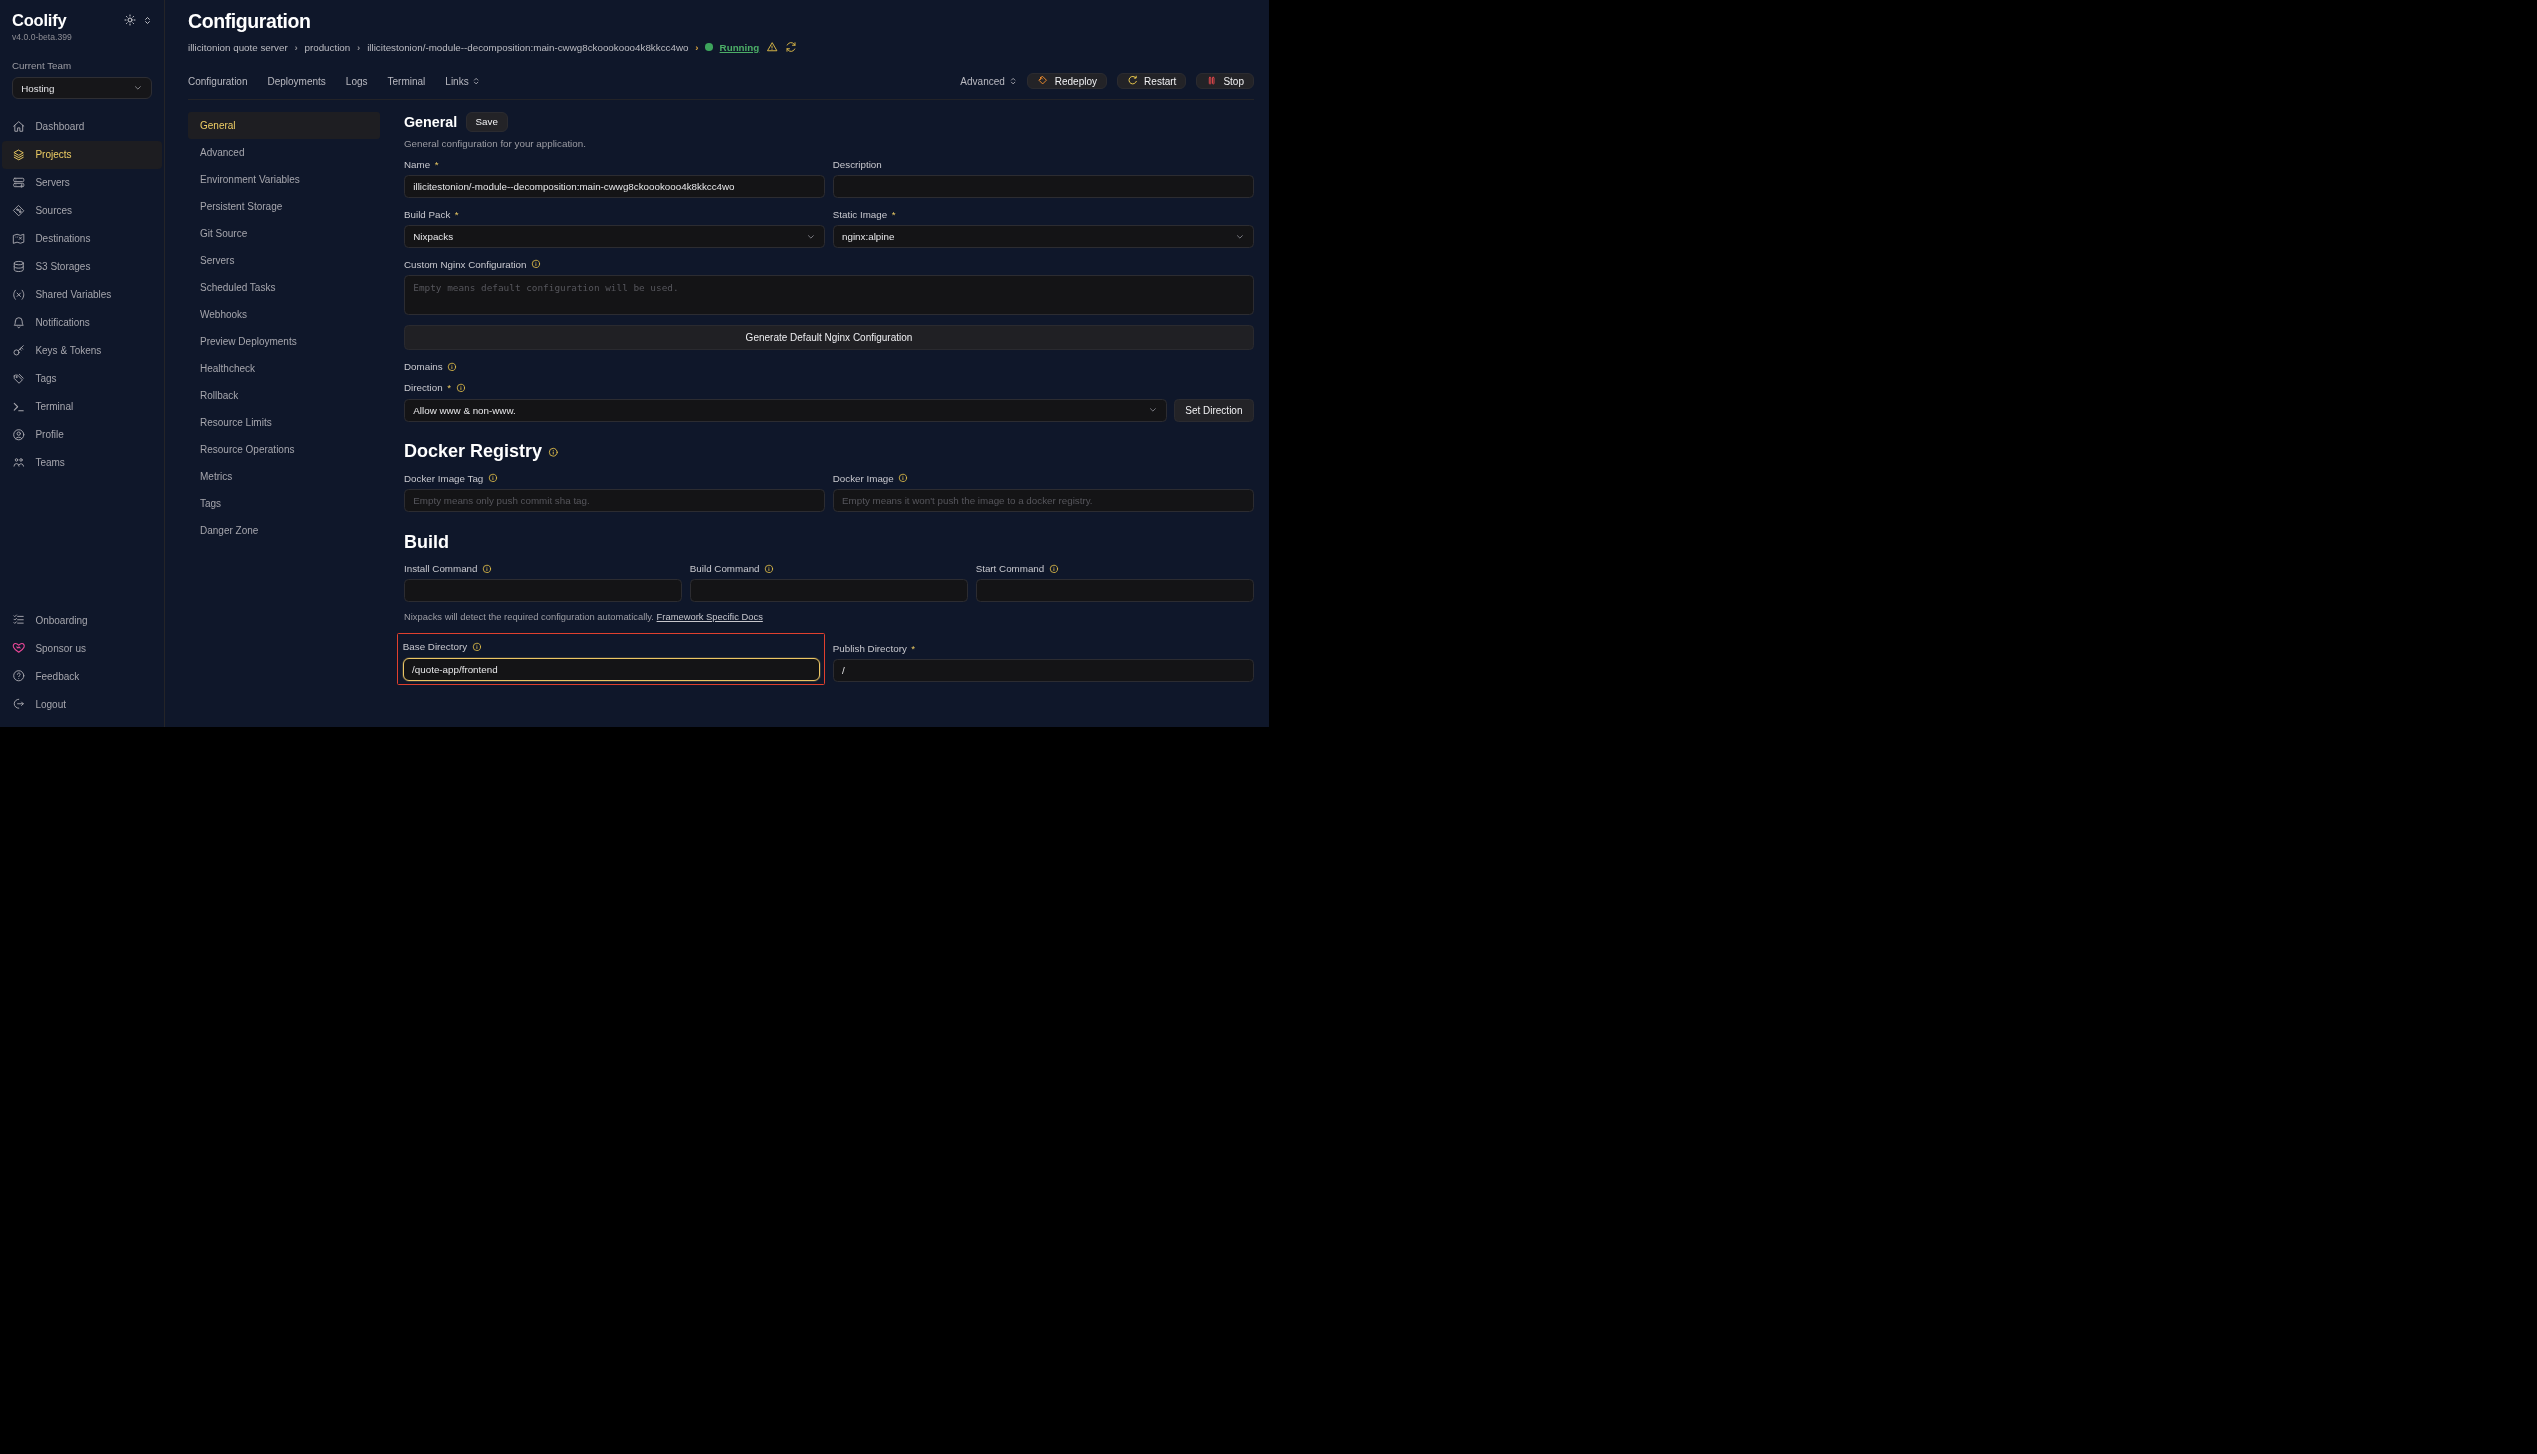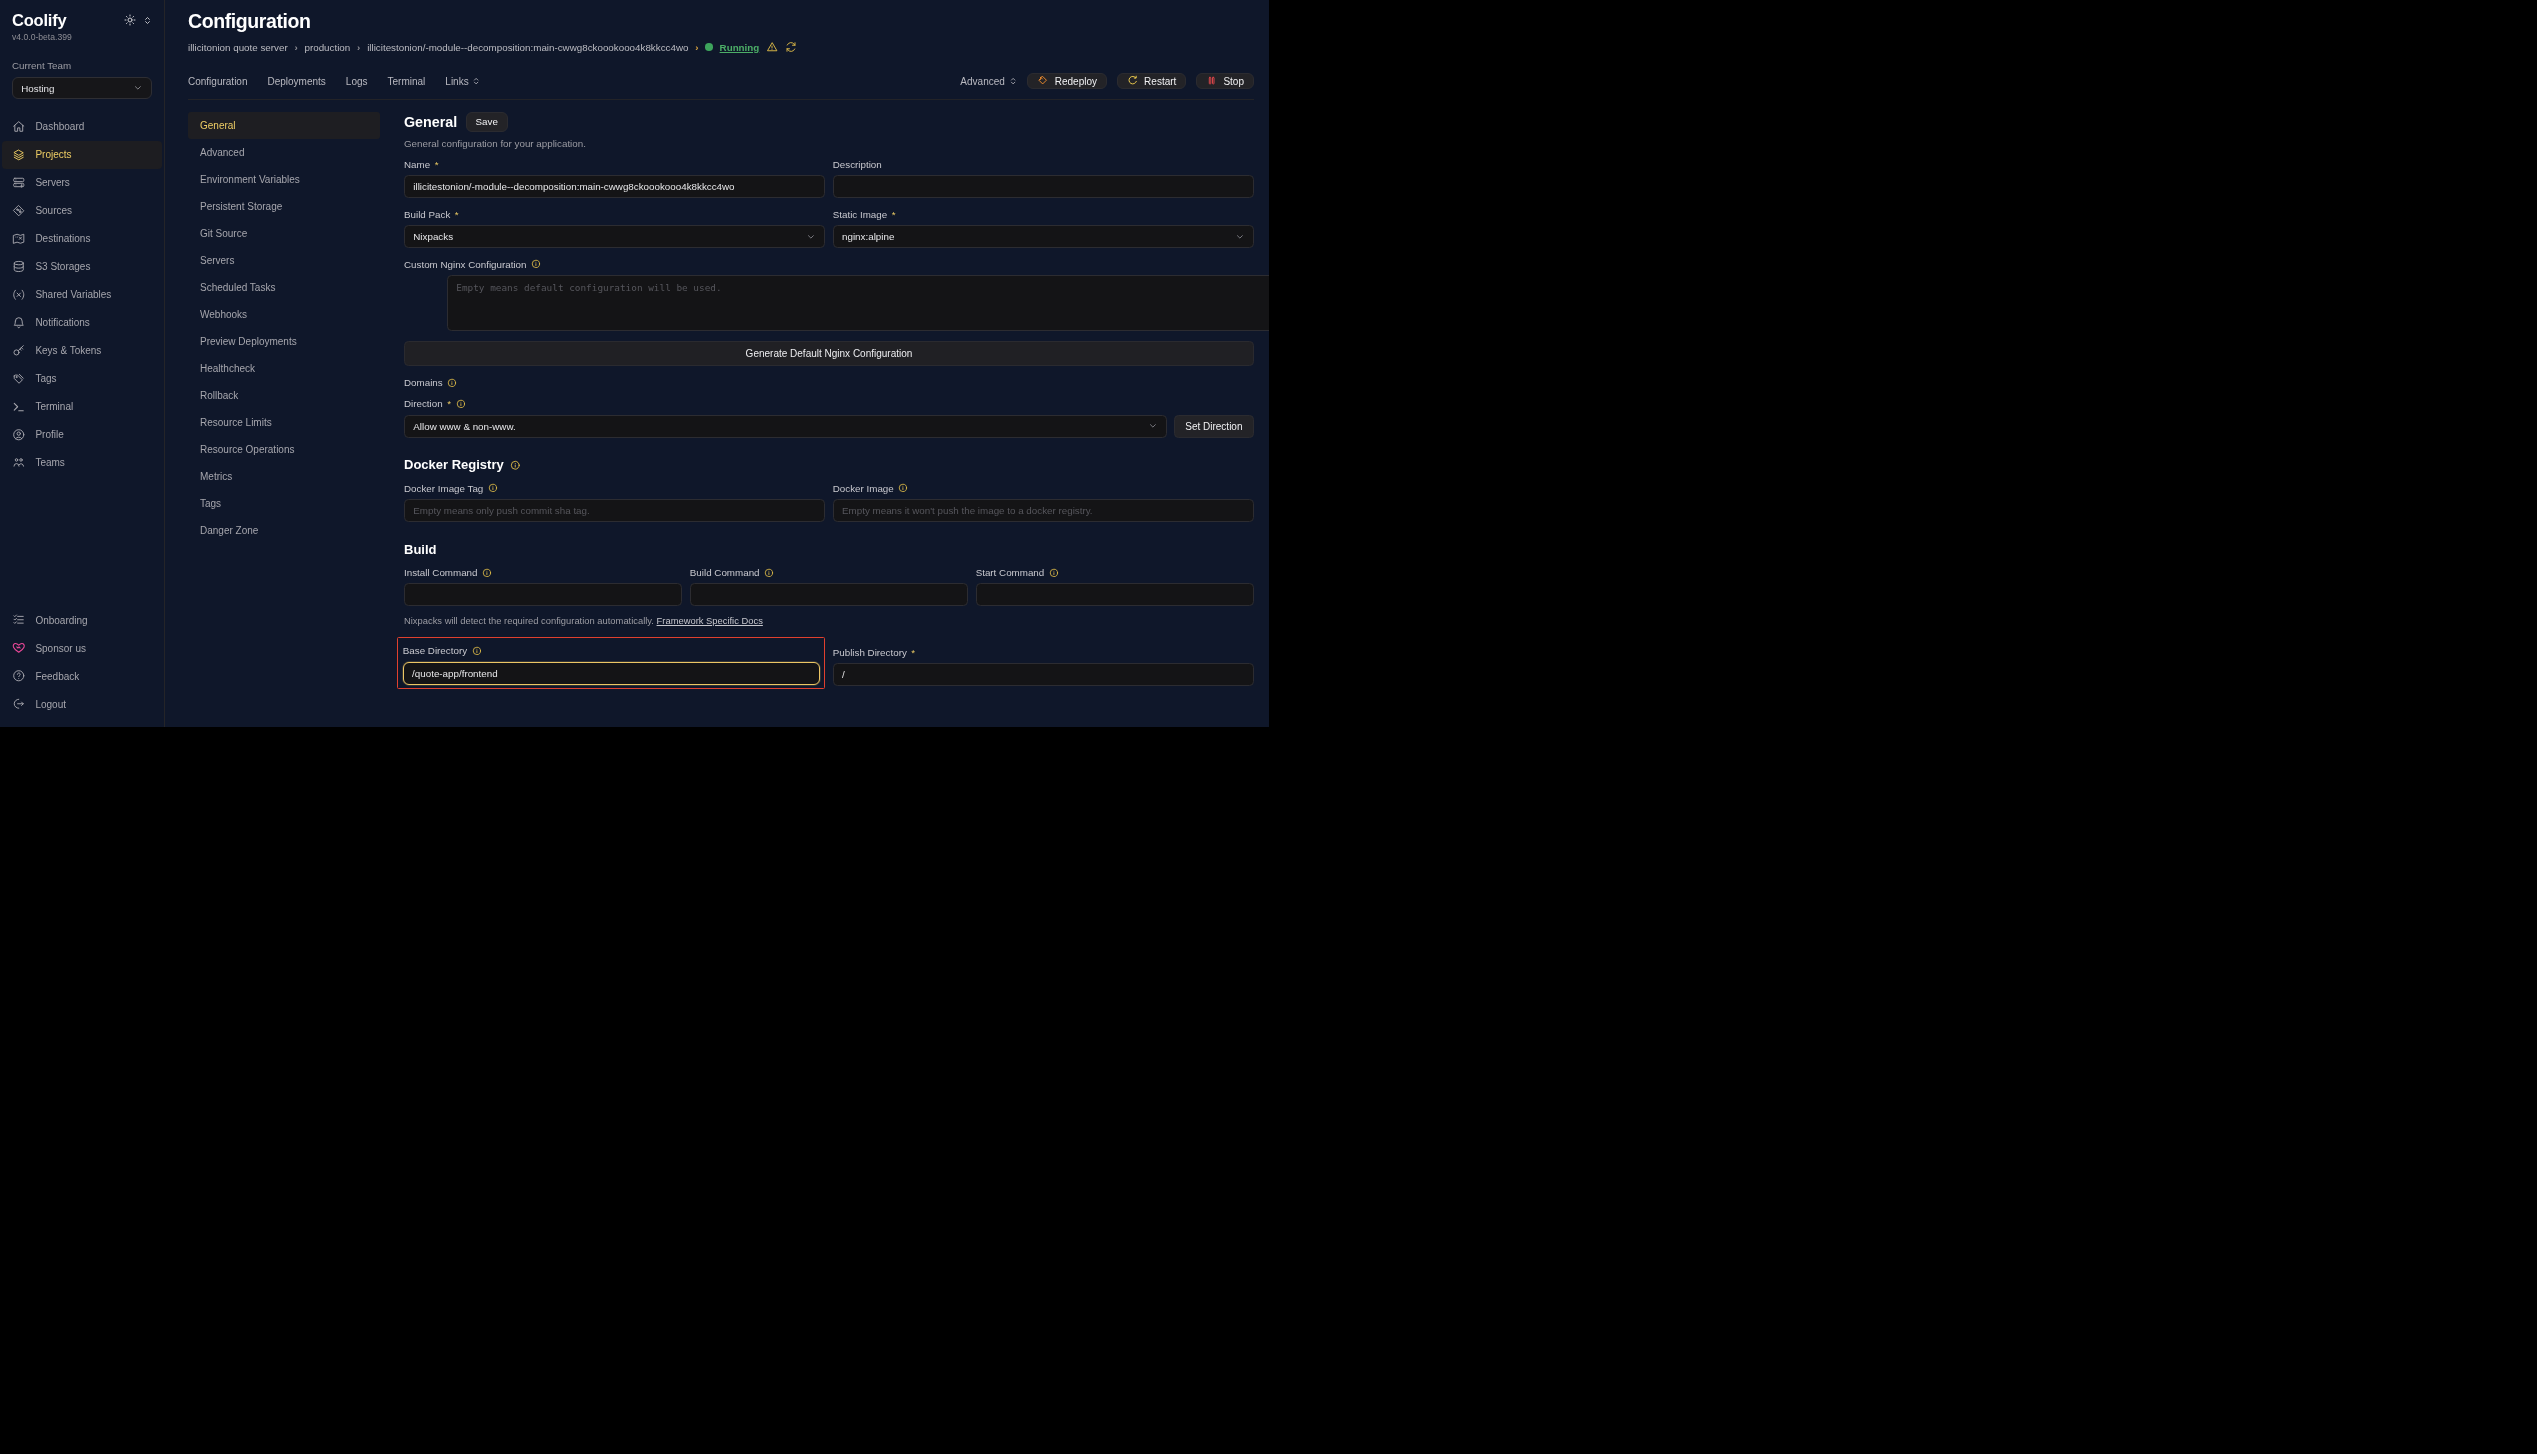--- a/index.html
+++ b/index.html
@@ -51,32 +51,32 @@
   .content { display:flex; margin-top:12px; flex:1; min-height:0; }
   .subnav { width:192px; min-width:192px; display:flex; flex-direction:column; font-size:10px; color:#a6a6ad; }
   .subnav-item { height:27px; display:flex; align-items:center; padding:0 12px; border-radius:3px; cursor:pointer; }
   .subnav-item.active { background:#1e1e22; color:#eecd64; }
 
   .form { flex:1; margin-left:24px; min-width:0; }
   .form-head { display:flex; align-items:center; gap:8.3px; }
   .h2 { font-size:14.3px; font-weight:bold; color:#fff; }
   .save-btn { background:#232327; border:0.8px solid #2b2b30; border-radius:6px; padding:3.8px 9px; font-size:9.8px; color:#f1f1f3; cursor:pointer; }
   .caption { font-size:9.8px; color:#9c9ca3; margin-top:5.3px; }
-  .h3 { font-size:13px; font-weight:bold; color:#fff; margin-top:19.5px; display:flex; align-items:center; gap:6px; }
+  .h3 { font-size:18px; font-weight:bold; color:#fff; margin-top:19.5px; display:flex; align-items:center; gap:6px; }
 
   .grid2 { display:grid; grid-template-columns:1fr 1fr; column-gap:7.5px; }
   .grid3 { display:grid; grid-template-columns:1fr 1fr 1fr; column-gap:7.5px; }
   .lbl { display:flex; align-items:center; gap:4.5px; font-size:9.8px; color:#c9c9cf; margin:10.5px 0 5.3px; }
   .lbl .req { color:#eecd64; }
   .info-icon { color:#e8c34a; }
   .input { height:23px; width:100%; background:#141416; border:0.8px solid #2c2c31; border-radius:4.5px; padding:0 8.3px; font-size:9.8px; color:#e8e8ea; font-family:"Liberation Sans",sans-serif; outline:none; }
   .input::placeholder { color:#56565c; }
   .selectbox { height:23px; width:100%; background:#141416; border:0.8px solid #2c2c31; border-radius:4.5px; padding:0 8.3px; font-size:9.8px; color:#e8e8ea; display:flex; align-items:center; cursor:pointer; }
   .selectbox .chev { margin-left:auto; color:#8e8e95; }
-  .textarea { height:56px; width:100%; background:#141416; border:0.8px solid #2c2c31; border-radius:4.5px; padding:6px 8.3px; font-size:9.4px; font-family:"DejaVu Sans Mono",monospace; color:#e8e8ea; resize:none; outline:none;margin-left:43px; }
+  .textarea { height:40px; width:100%; background:#141416; border:0.8px solid #2c2c31; border-radius:4.5px; padding:6px 8.3px; font-size:9.4px; font-family:"DejaVu Sans Mono",monospace; color:#e8e8ea; resize:none; outline:none; }
   .textarea::placeholder { color:#56565c; }
   .wide-btn { margin-top:7.5px; height:25px; width:100%; background:#202024; border:0.8px solid #2a2a2f; border-radius:4.5px; color:#ededf0; font-size:10px; display:flex; align-items:center; justify-content:center; cursor:pointer; }
   .row-btn { display:flex; gap:6.8px; }
   .row-btn .grow { flex:1; min-width:0; }
   .side-btn { flex:none; background:#232327; border:0.8px solid #2b2b30; border-radius:4.5px; height:23px; padding:0 10.5px; font-size:10px; color:#f1f1f3; display:flex; align-items:center; cursor:pointer; white-space:nowrap; }
   .note { font-size:9.4px; color:#9c9ca3; margin-top:8.3px; }
   .note a { color:#c6c6cc; text-decoration:underline; cursor:pointer; }
 
   .bottom-row { margin-top:11.3px; }
   .annotation { border:1.9px solid #e0402e; border-radius:1.5px; padding:7.5px 3.8px 3px 5.3px; margin-left:-7.5px; }

